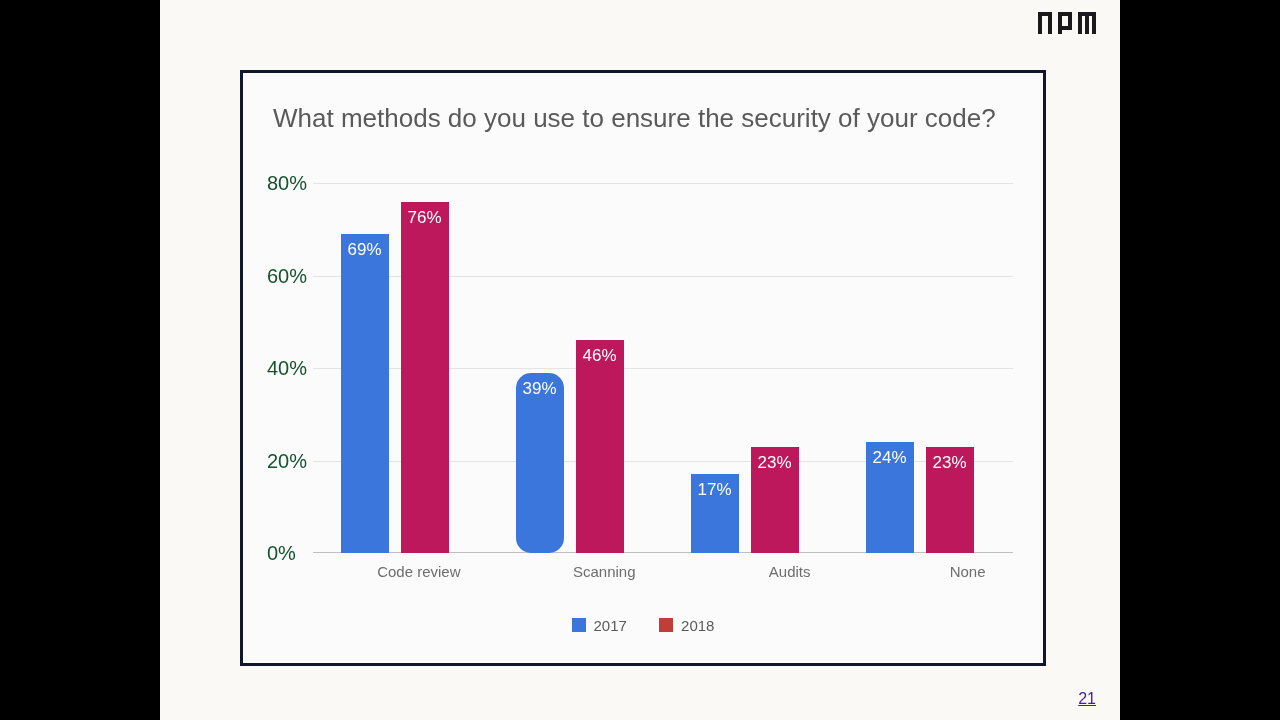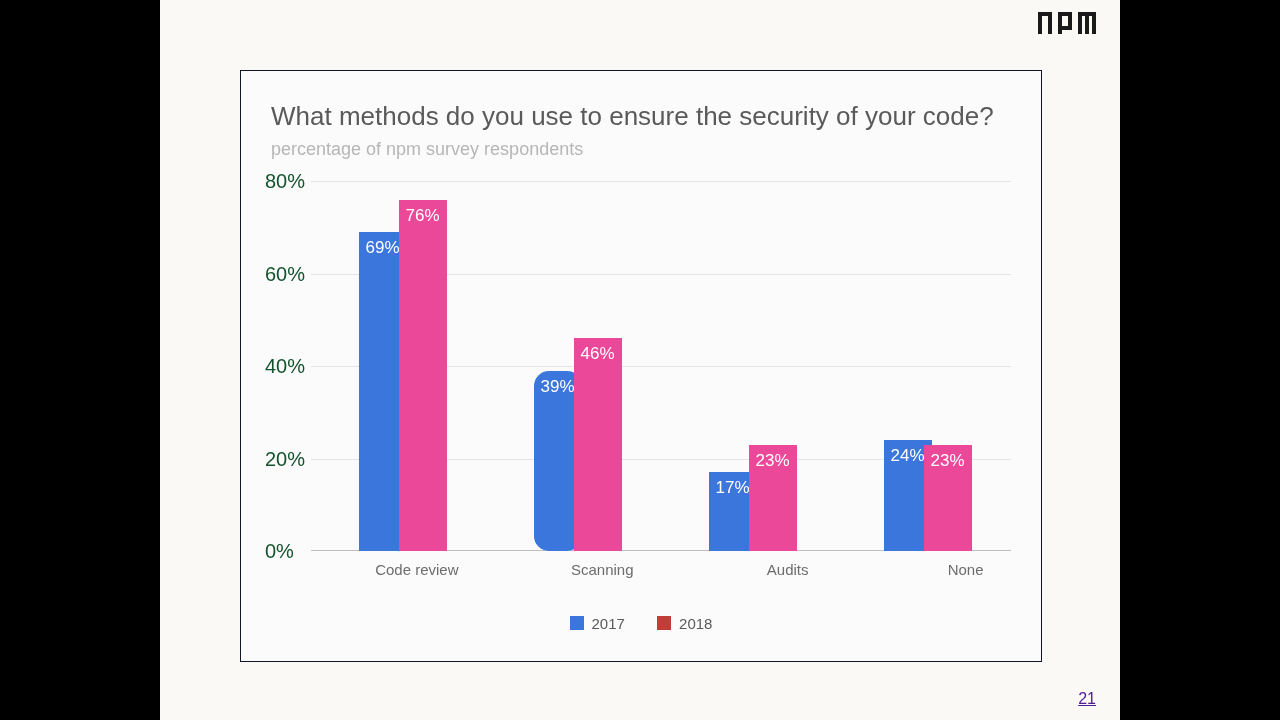--- a/index.html
+++ b/index.html
@@ -38,21 +38,21 @@
     color: #4c1d95;
     text-decoration: underline;
   }
   .chart-card {
     position: absolute;
     left: 80px;
     top: 70px;
     width: 800px;
     height: 590px;
     background: #fbfbfb;
-    border: 1px solid #0f172a;
+    border: 3px solid #0f172a;
   }
   .chart-title {
     position: absolute;
     left: 30px;
     top: 30px;
     font-size: 26px;
     color: #5a5a5a;
     font-weight: 400;
   }
   .chart-subtitle {
@@ -106,22 +106,22 @@
   }
   .bar .label {
     position: absolute;
     top: 6px;
     width: 100%;
     text-align: center;
     color: #fff;
     font-size: 17px;
     font-weight: 500;
   }
-  .bar.s2017 { left: 20px; background: #3a76db; }
-  .bar.s2018 { left: 60px; background: #ec4899; }
+  .bar.s2017 { left: 0; background: #3a76db; }
+  .bar.s2018 { left: 60px; background: #be185d; }
   .x-label {
     position: absolute;
     top: 100%;
     margin-top: 10px;
     width: 100%;
     text-align: right;
     font-size: 15px;
     color: #6d6d6d;
   }
   .legend {
@@ -168,21 +168,20 @@
         <rect x="47" y="0" width="4" height="22"></rect>
         <rect x="54" y="0" width="4" height="22"></rect>
       </g>
     </svg>
   </div>
 
   <div class="page-number">21</div>
 
   <div class="chart-card">
     <div class="chart-title">What methods do you use to ensure the security of your code?</div>
-    <div class="chart-subtitle">percentage of npm survey respondents</div>
 
     <div class="plot" id="plot">
       <div class="axis-line"></div>
     <div class="y-tick" style="top: 370px;">0%</div>
         <div class="grid-line" style="top: 277.5px;"></div>
         <div class="y-tick" style="top: 277.5px;">20%</div>
         <div class="grid-line" style="top: 185px;"></div>
         <div class="y-tick" style="top: 185px;">40%</div>
         <div class="grid-line" style="top: 92.5px;"></div>
         <div class="y-tick" style="top: 92.5px;">60%</div>

